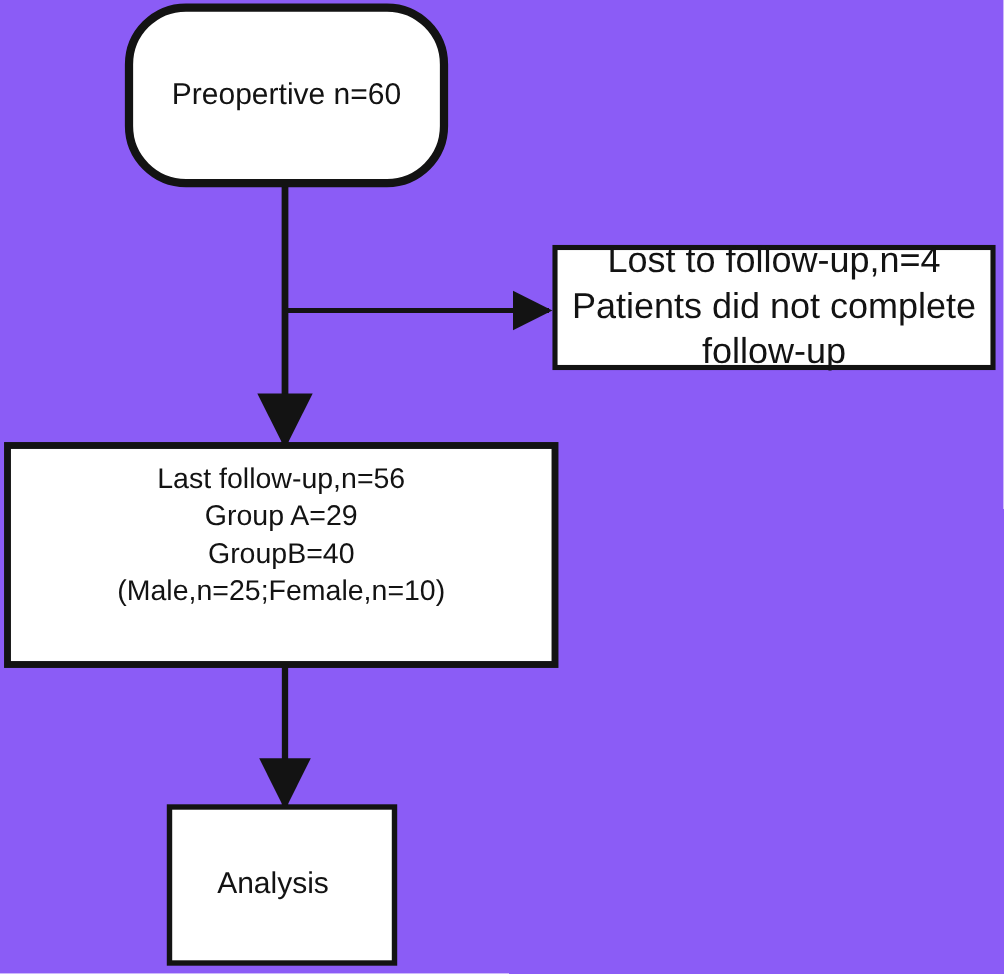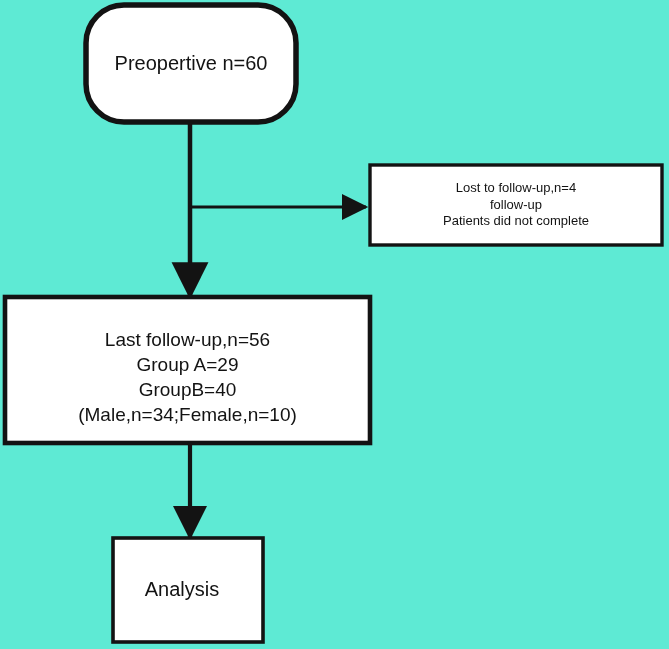--- a/index.html
+++ b/index.html
@@ -7,21 +7,21 @@
     padding: 0;
     background: #ffffff;
   }
   body {
     font-family: "Liberation Sans", "DejaVu Sans", sans-serif;
   }
   #canvas {
     position: relative;
     width: 669px;
     height: 649px;
-    background: #5eead4;
+    background: #8b5cf6;
     overflow: hidden;
   }
   #flow-svg {
     position: absolute;
     left: 0;
     top: 0;
     width: 669px;
     height: 649px;
   }
   .node-text {
@@ -47,27 +47,27 @@
     width: 210px;
     height: 117px;
     font-size: 20px;
   }
   
   #node-lost-text {
     left: 370px;
     top: 165px;
     width: 292px;
     height: 80px;
-    font-size: 13px;
+    font-size: 24px;
     line-height: 1.29;
   }
   
   #node-lastfu-text {
     left: 5px;
-    top: 305px;
+    top: 285px;
     width: 365px;
     height: 146px;
     font-size: 19px;
     line-height: 1.31;
   }
   
   #node-analysis-text {
     left: 113px;
     top: 538px;
     width: 138px;
@@ -114,28 +114,28 @@
       <rect x="113" y="538" width="150" height="104" fill="#ffffff" stroke="#131313" stroke-width="3.6"></rect>
     </g>
   </svg>
 
   <div class="node-text" id="node-preoperative-text">
     <span class="line">Preopertive n=60</span>
   </div>
 
   <div class="node-text" id="node-lost-text">
     <span class="line">Lost to follow-up,n=4</span>
+    <span class="line">Patients did not complete</span>
     <span class="line">follow-up</span>
-    <span class="line">Patients did not complete</span>
   </div>
 
   <div class="node-text" id="node-lastfu-text">
     <span class="line">Last follow-up,n=56</span>
     <span class="line">Group A=29</span>
     <span class="line">GroupB=40</span>
-    <span class="line">(Male,n=34;Female,n=10)</span>
+    <span class="line">(Male,n=25;Female,n=10)</span>
   </div>
 
   <div class="node-text" id="node-analysis-text">
     <span class="line">Analysis</span>
   </div>
 
 </div>
 
 </body></html>

